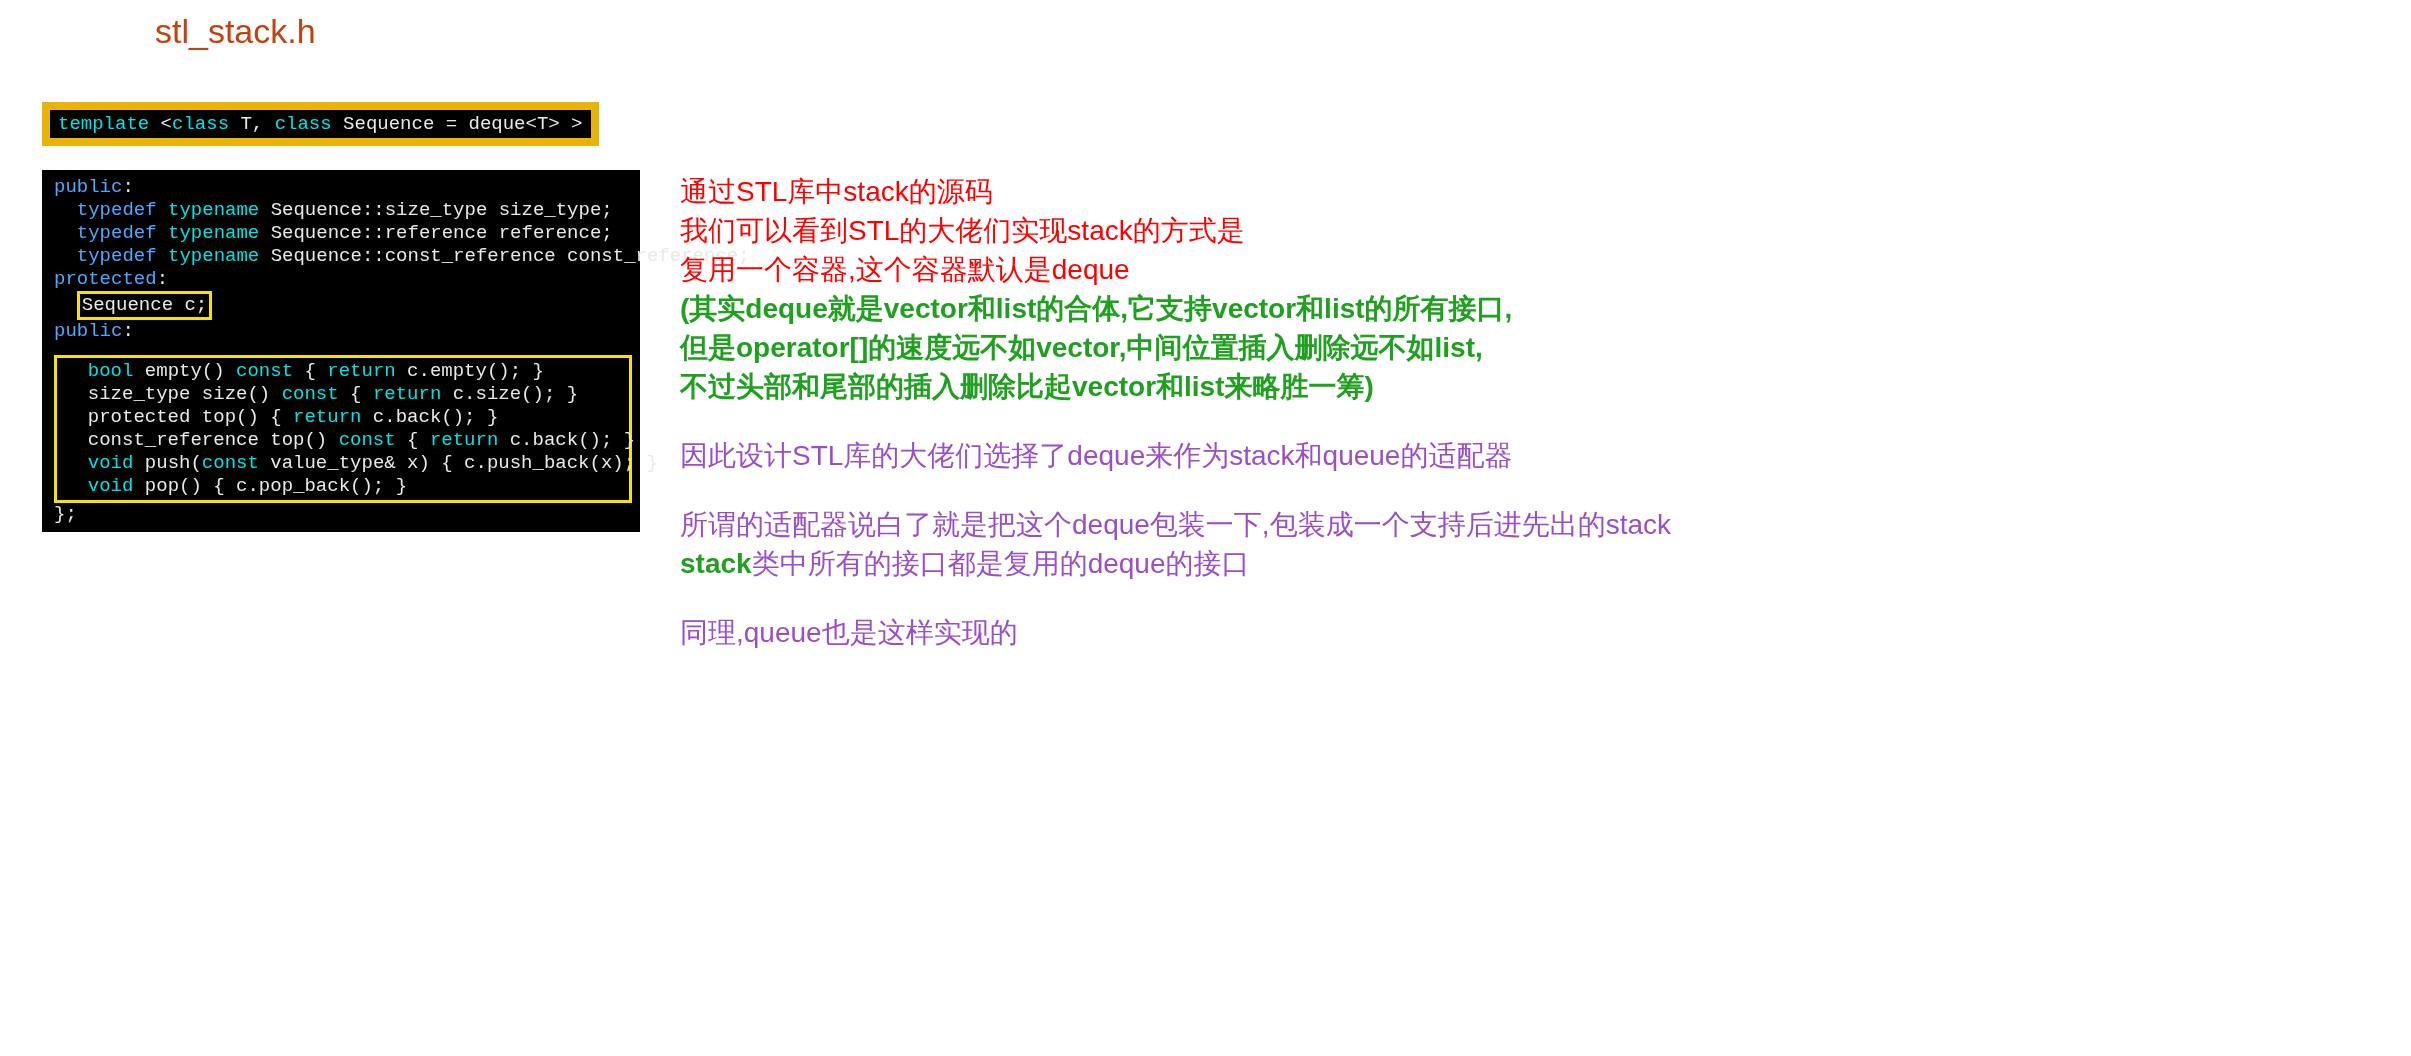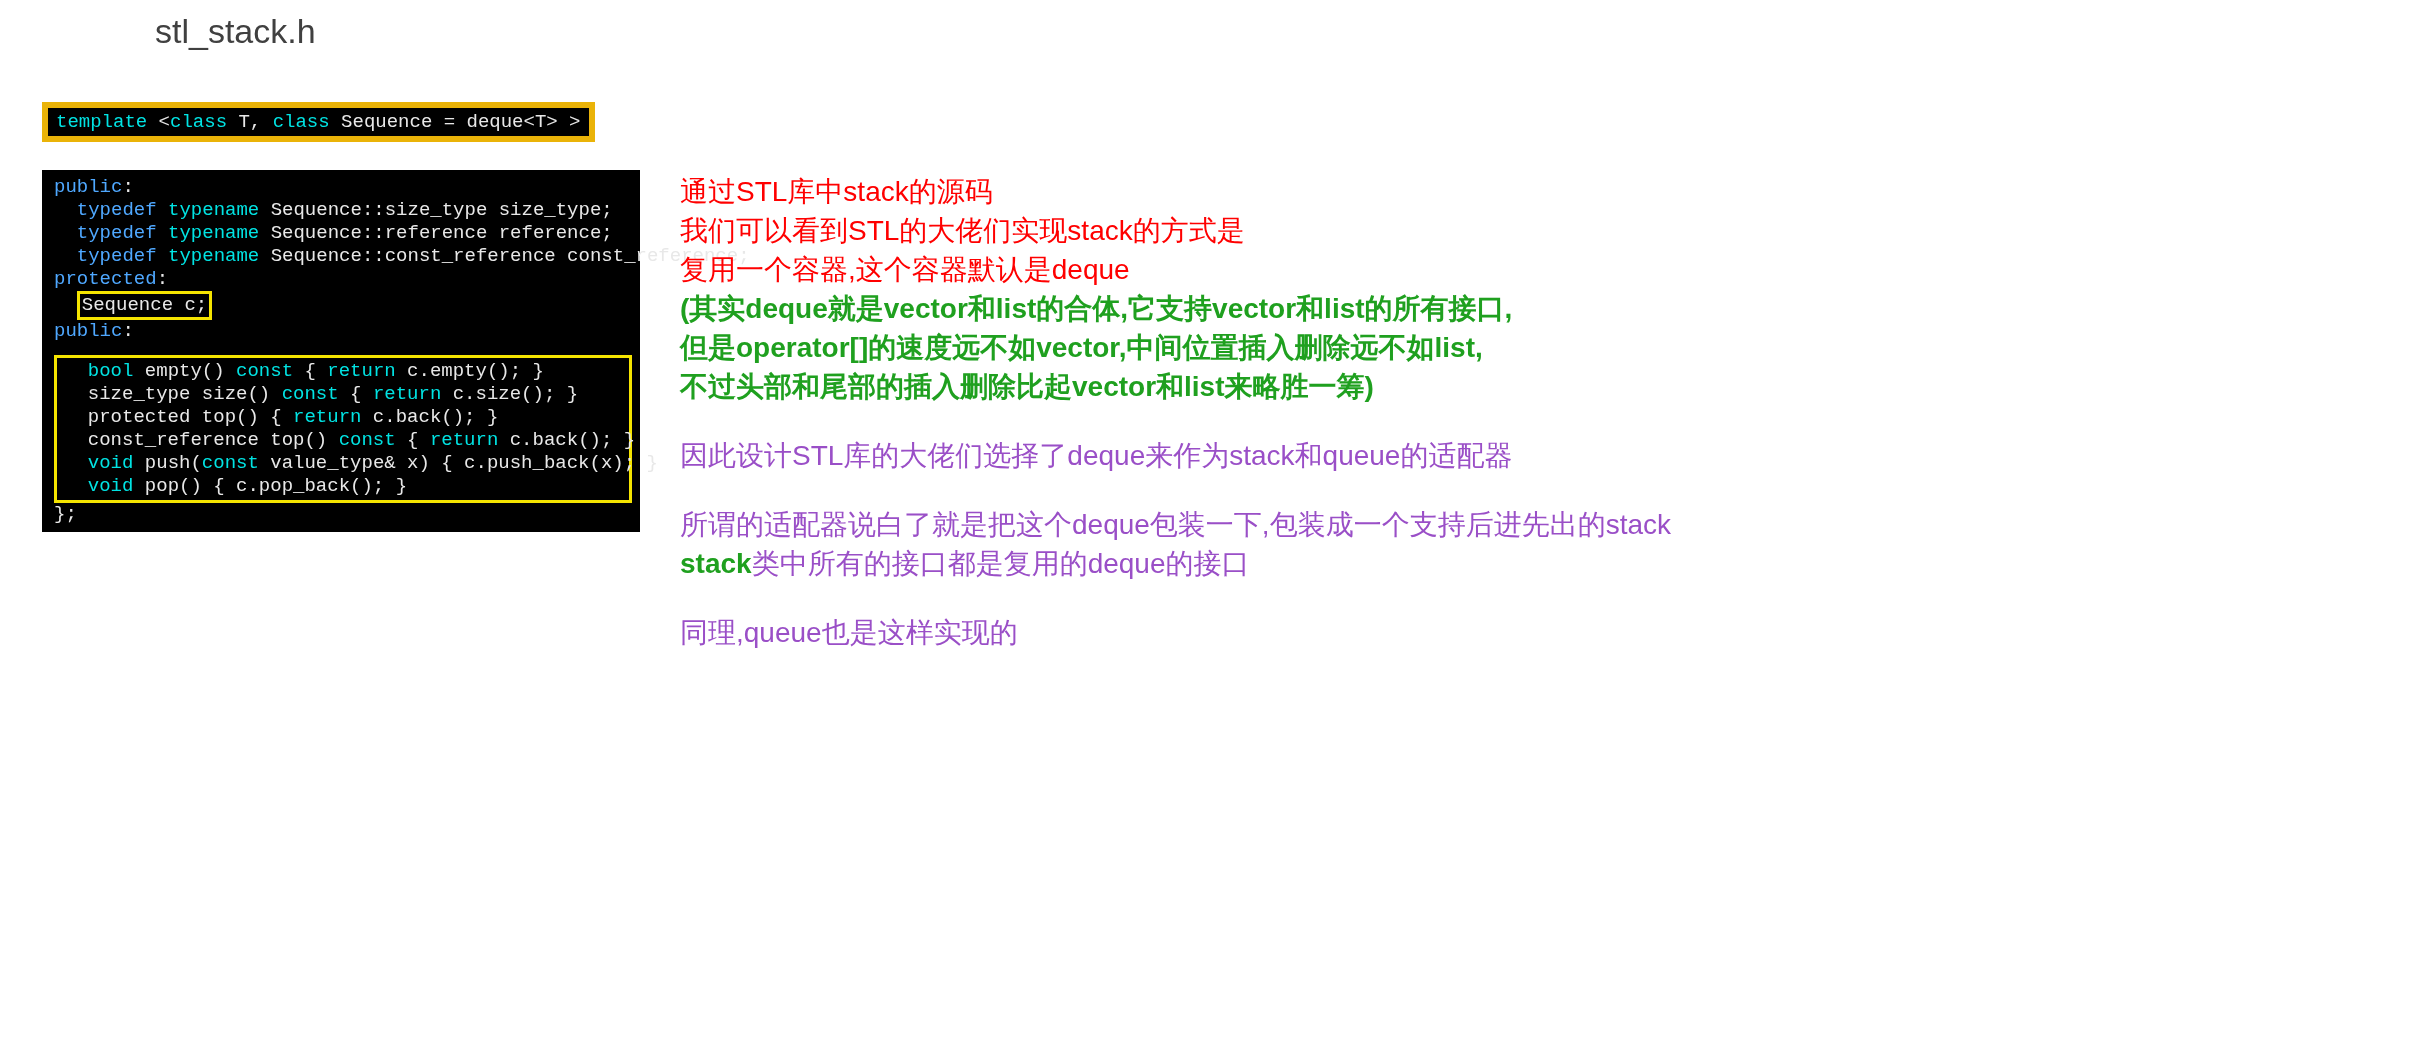--- a/index.html
+++ b/index.html
@@ -7,29 +7,29 @@
     background: #ffffff;
     font-family: "Microsoft YaHei", Arial, sans-serif;
     width: 2411px;
     height: 1056px;
     position: relative;
   }
   .title {
     position: absolute;
     left: 155px;
     top: 12px;
-    color: #404040;
+    color: #c2410c;
     font-size: 34px;
   }
   .codebox1 {
     position: absolute;
     left: 42px;
     top: 102px;
     background: #000000;
-    border: 6px solid #eab308;
+    border: 8px solid #eab308;
     padding: 3px 8px;
     font-family: "Courier New", monospace;
     font-size: 19px;
     white-space: pre;
   }
   .codebox2 {
     position: absolute;
     left: 42px;
     top: 170px;
     width: 598px;

